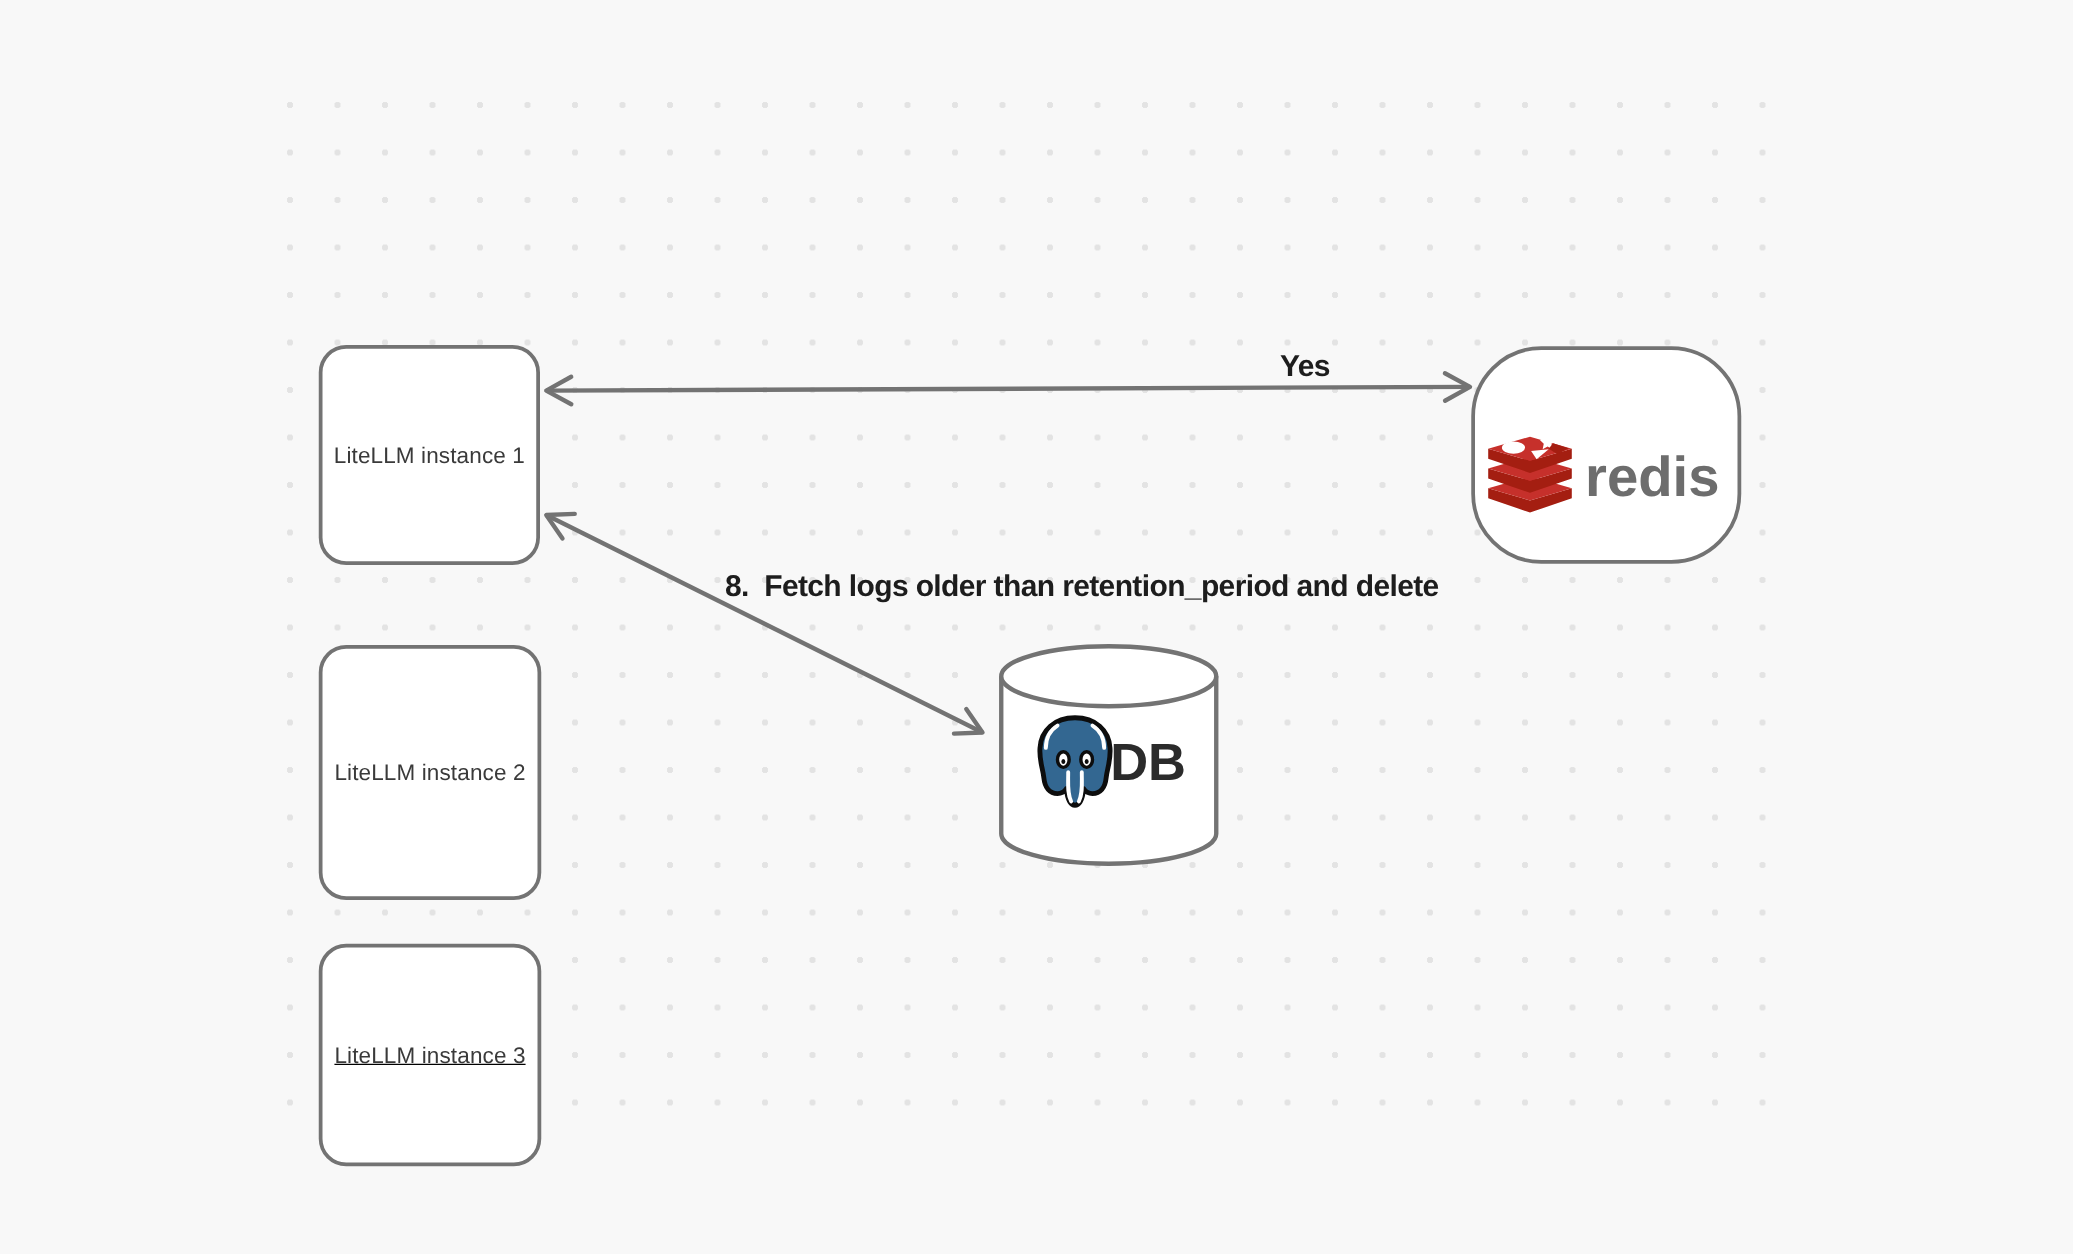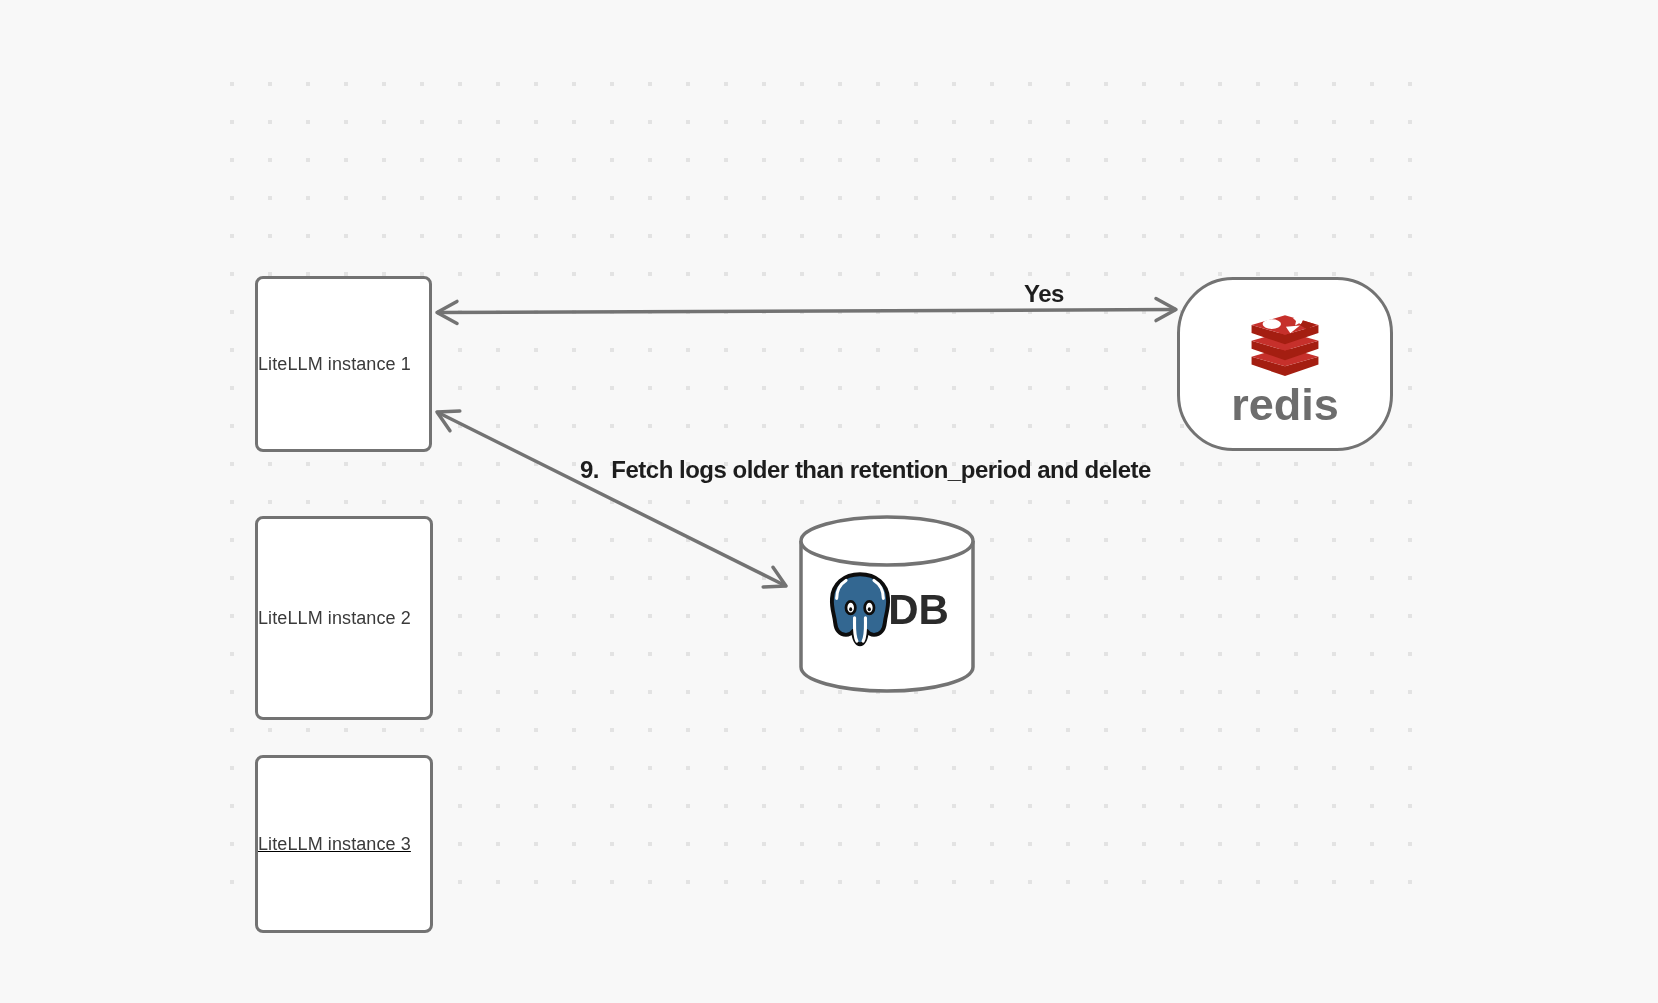--- a/index.html
+++ b/index.html
@@ -28,45 +28,45 @@
     position: absolute;
     inset: 0;
     width: 1658px;
     height: 1003px;
   }
   .node-box {
     position: absolute;
     box-sizing: border-box;
     background: #ffffff;
     border: 3px solid #737373;
-    border-radius: 8px;
+    border-radius: 22px;
     display: flex;
     align-items: center;
-    justify-content: flex-start;
+    justify-content: center;
   }
   .node-box .node-label {
     font-size: 18px;
     color: #3a3a3a;
     letter-spacing: 0.1px;
   }
   #node-instance-1 { left: 255px; top: 276px; width: 177px; height: 176px; }
   #node-instance-2 { left: 255px; top: 516px; width: 178px; height: 204px; }
   #node-instance-3 { left: 255px; top: 755px; width: 178px; height: 178px; text-decoration: underline; }
   .redis-node {
     position: absolute;
     left: 1177px;
     top: 277px;
     width: 216px;
     height: 174px;
     box-sizing: border-box;
     background: #ffffff;
     border: 3px solid #737373;
     border-radius: 56px;
     display: flex;
-    flex-direction: column;
+    flex-direction: row;
     align-items: center;
     padding-top: 33px;
   }
   .redis-wordmark {
     margin-top: 1px;
     font-size: 45px;
     font-weight: 700;
     letter-spacing: 0px;
     color: #6d6d6d;
     line-height: 1;
@@ -180,15 +180,15 @@
         <ellipse cx="33" cy="49" rx="2" ry="2.6" fill="#0d0d0d"></ellipse>
         <ellipse cx="57" cy="49" rx="2" ry="2.6" fill="#0d0d0d"></ellipse>
         <path d="M38 60 C38 72 37 82 41 90" fill="none" stroke="#ffffff" stroke-width="4" stroke-linecap="round"></path>
         <path d="M52 60 C52 72 53 82 49 90" fill="none" stroke="#ffffff" stroke-width="4" stroke-linecap="round"></path>
       </svg>
       <span class="db-text">DB</span>
     </div>
   </div>
 
   <div class="edge-label" id="edge-1-response">Yes</div>
-  <div class="edge-label" id="edge-2-label">9.  Fetch logs older than retention_period and delete</div>
+  <div class="edge-label" id="edge-2-label">8.  Fetch logs older than retention_period and delete</div>
 
 </div>
 
 </body></html>

